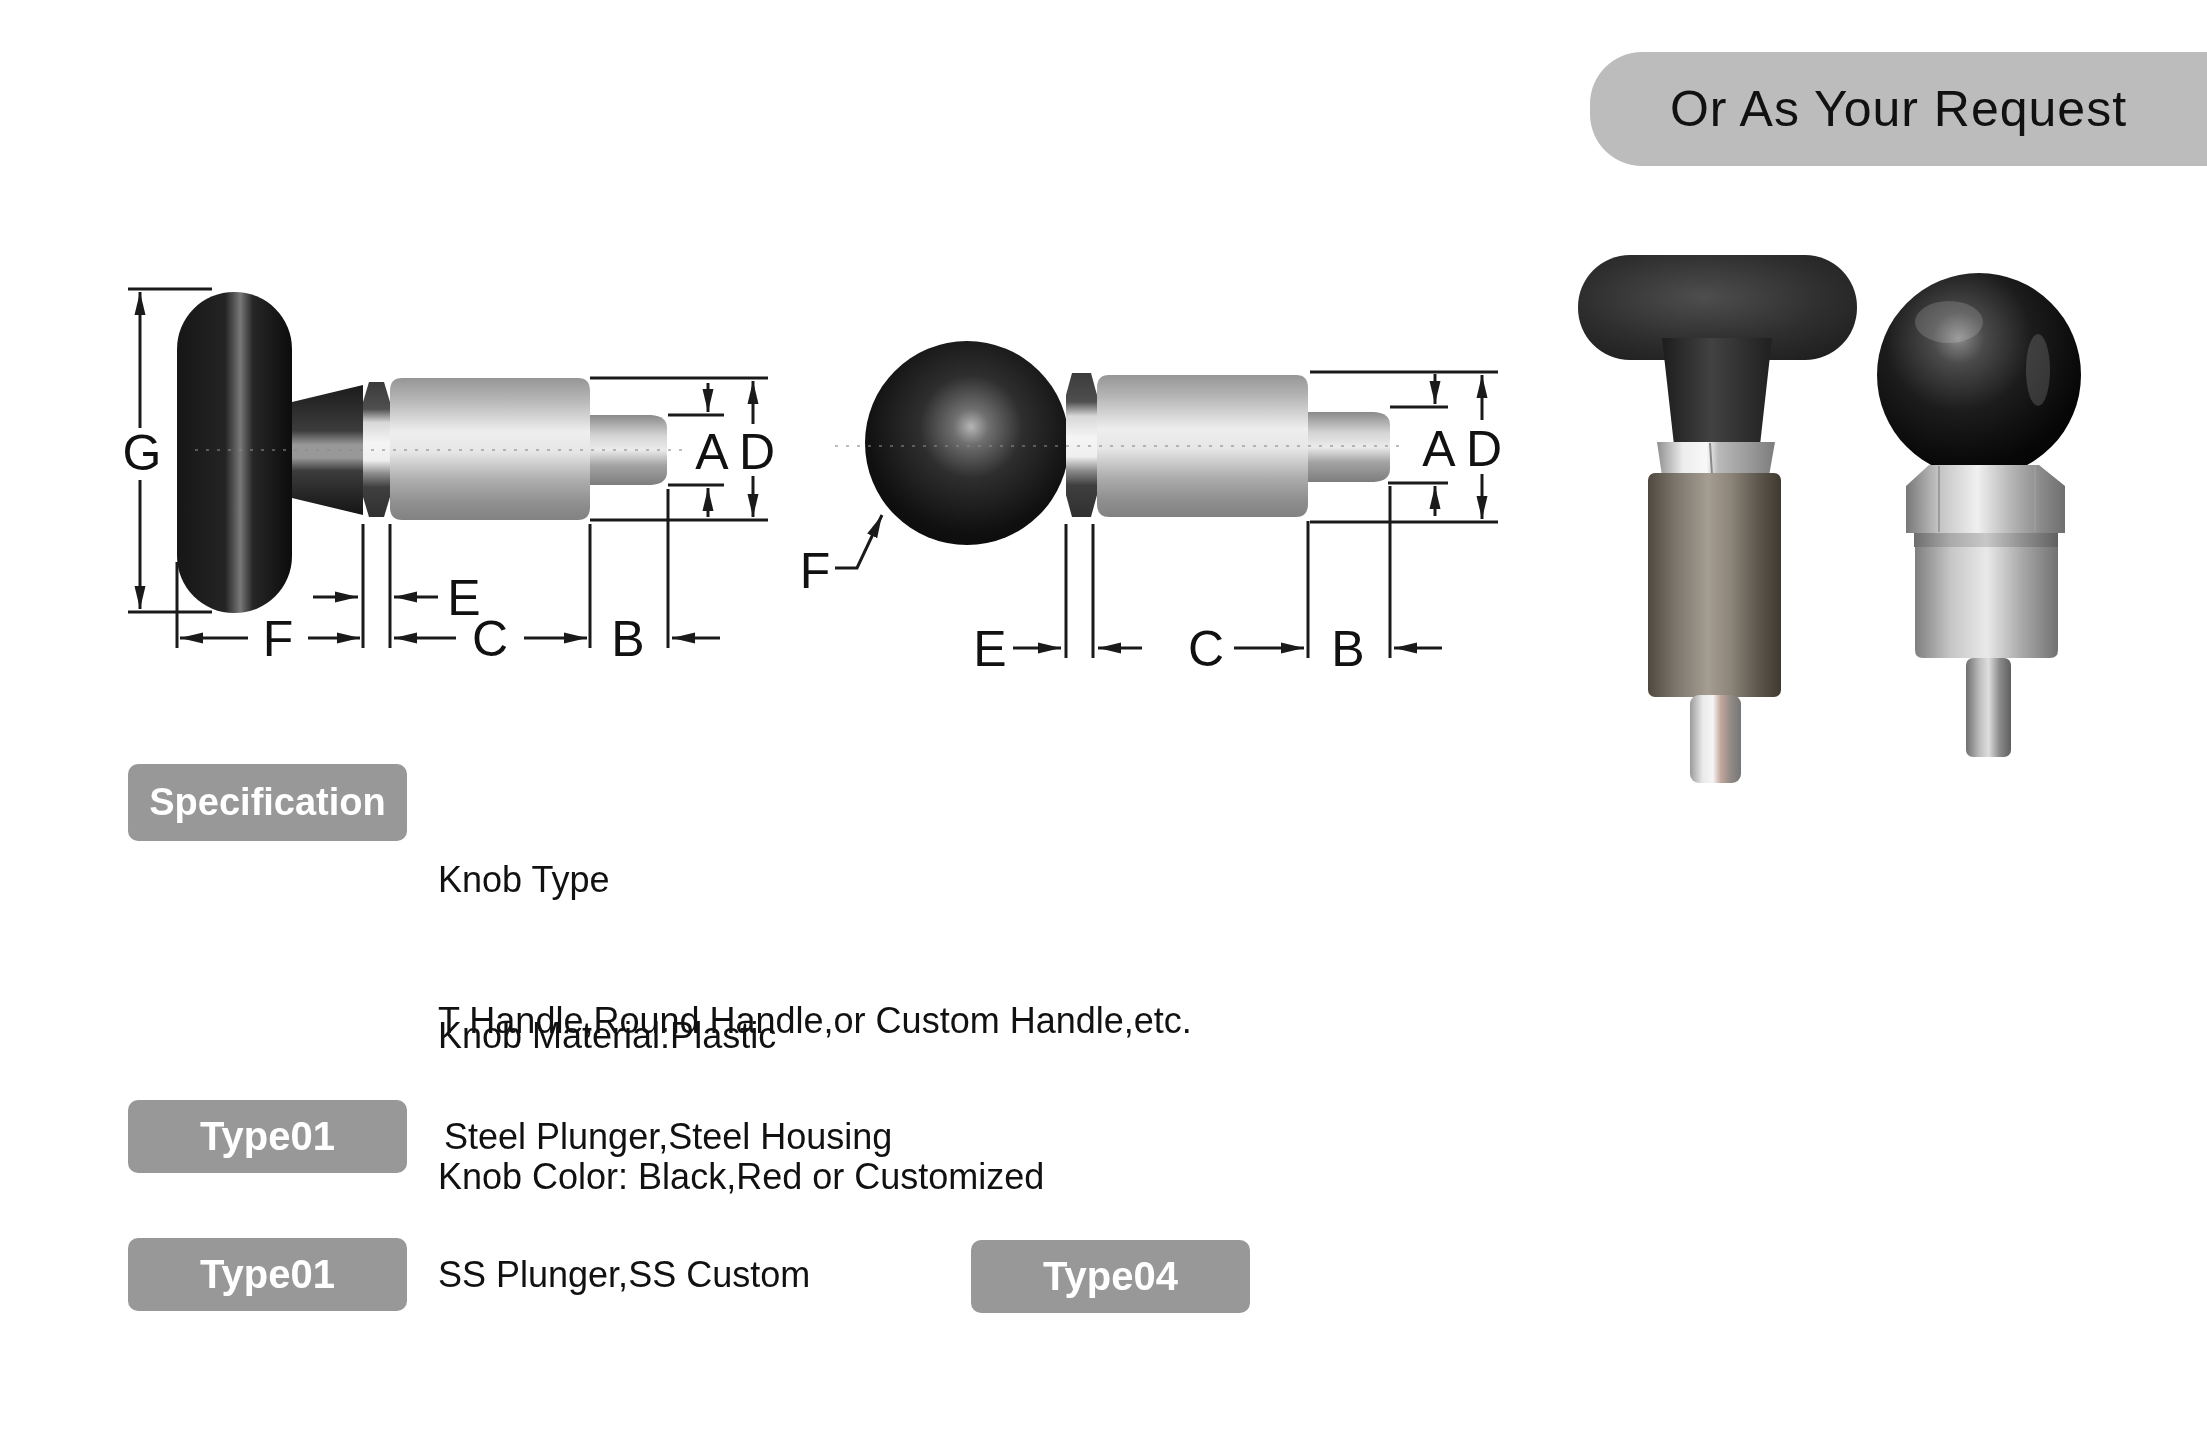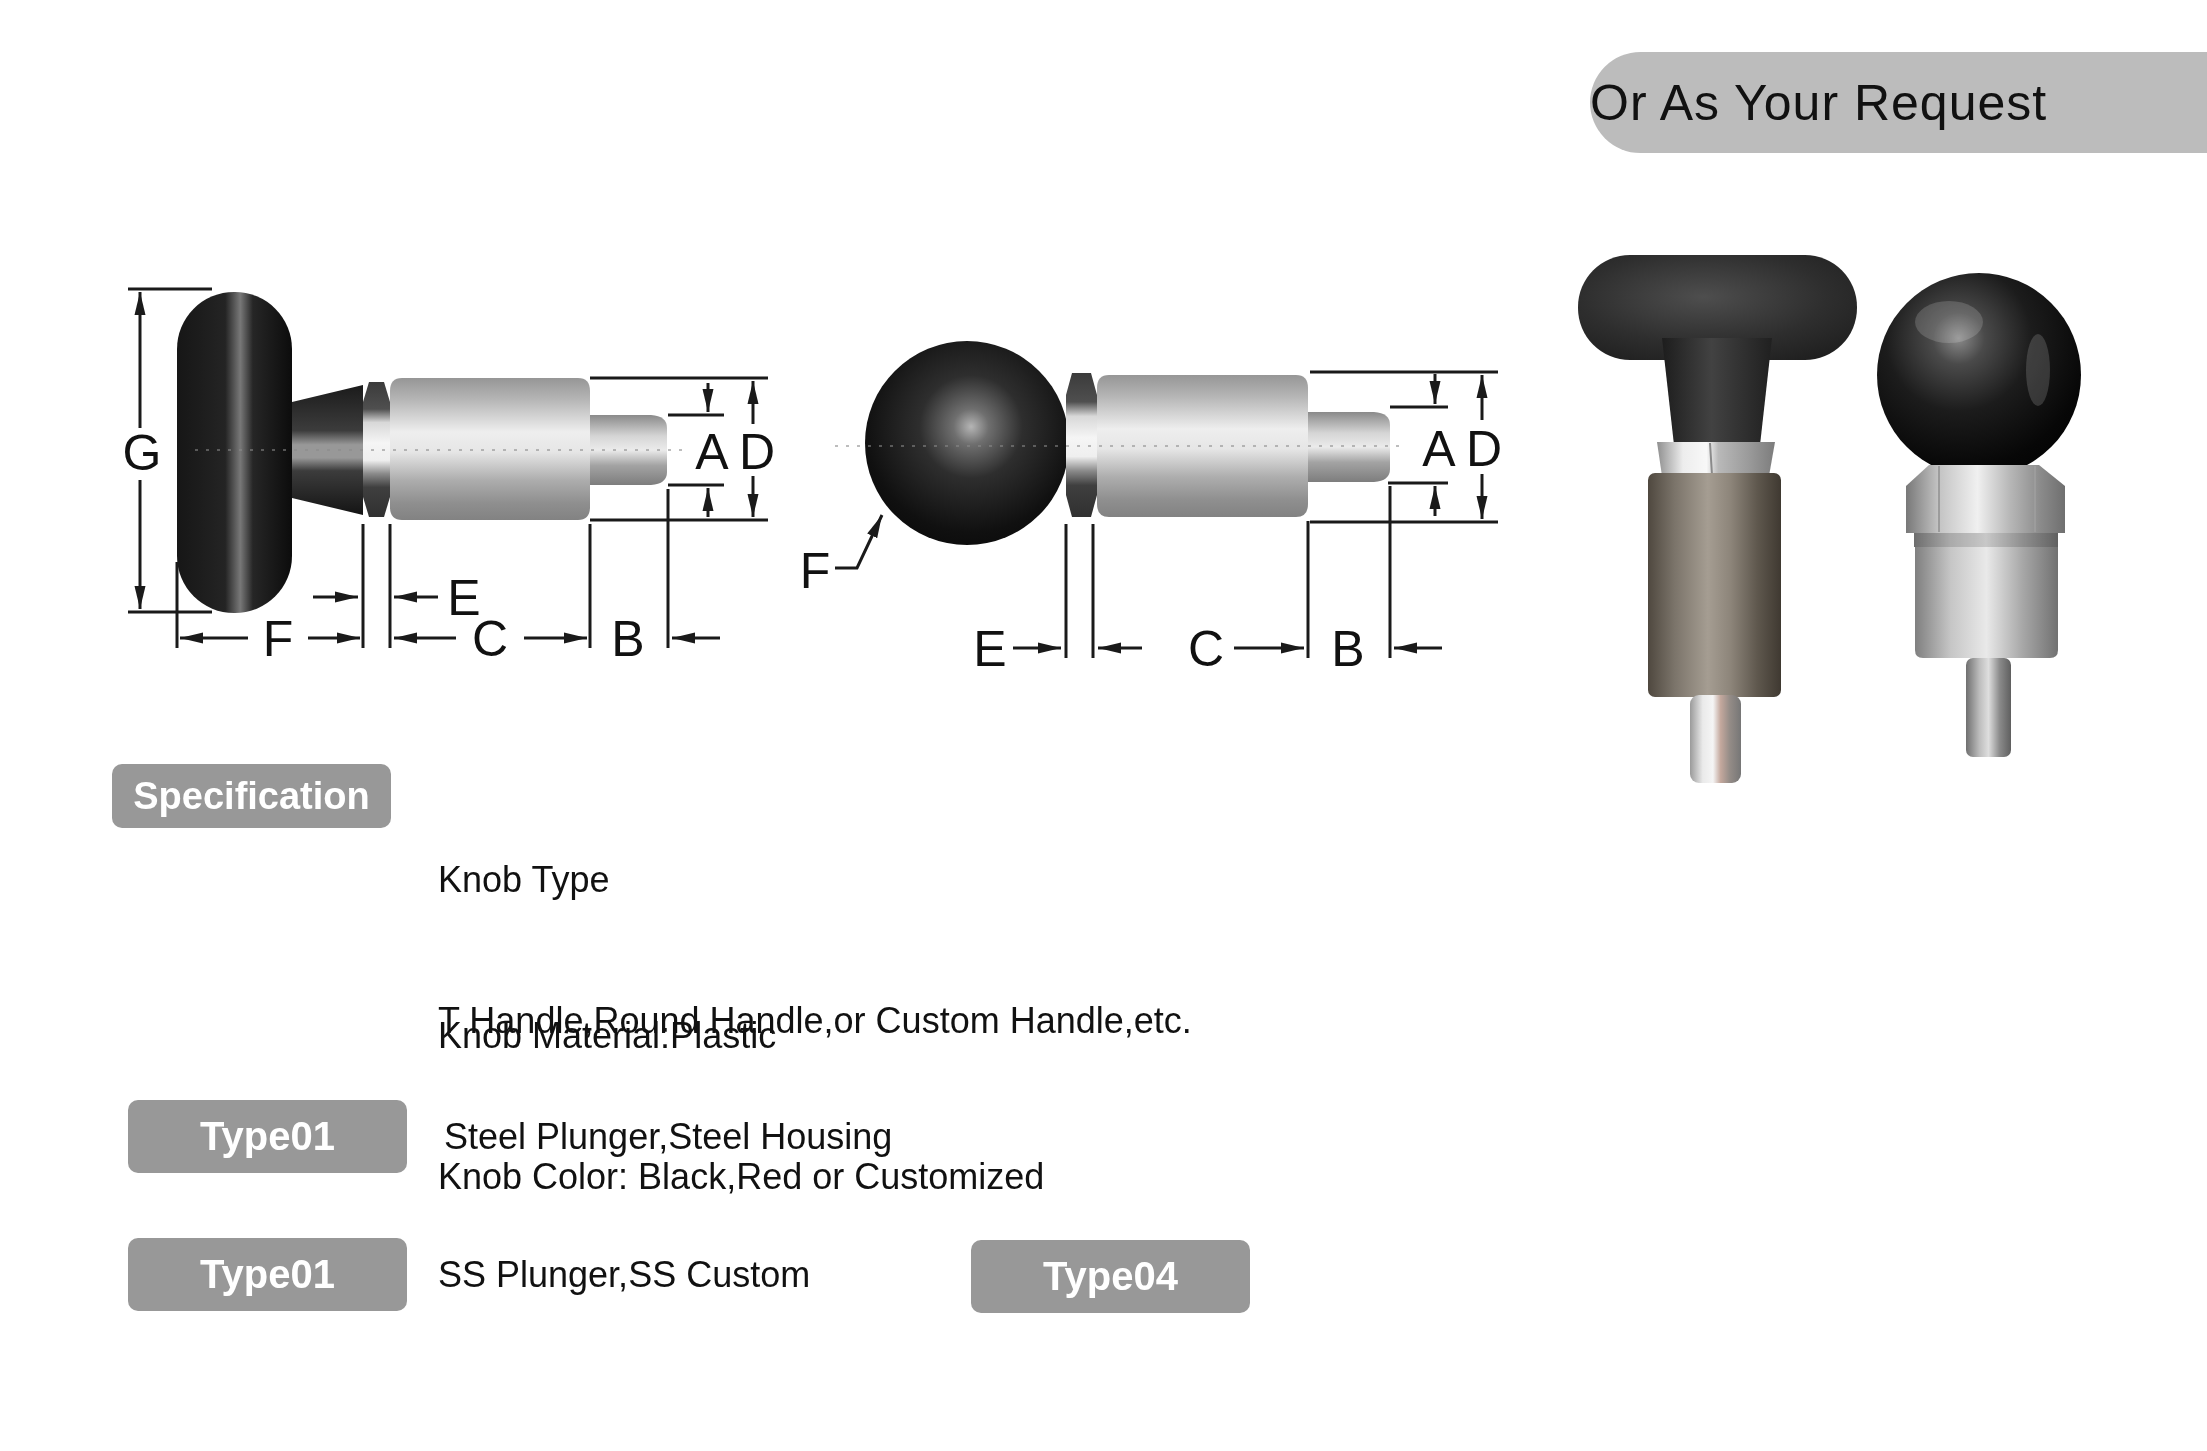--- a/index.html
+++ b/index.html
@@ -1,24 +1,24 @@
 <!DOCTYPE html>
 <html><head>
 <meta charset="utf-8">
 <style>
   html,body{margin:0;padding:0;background:#ffffff;}
   .canvas{position:relative;width:2207px;height:1451px;background:#ffffff;
           font-family:"Liberation Sans",sans-serif;overflow:hidden;}
   .abs{position:absolute;}
-  .banner{left:1590px;top:52px;width:617px;height:101px;background:#bcbcbc;
-          border-radius:52px 0 0 52px;display:flex;align-items:center;justify-content:flex-start;}
+  .banner{left:1590px;top:52px;width:617px;height:114px;background:#bcbcbc;
+          border-radius:52px 0 0 52px;display:flex;align-items:center;justify-content:center;}
   .banner span{font-size:50px;color:#111111;letter-spacing:1px;}
   .gray-box{background:#989898;color:#ffffff;font-weight:bold;border-radius:10px;
             display:flex;align-items:center;justify-content:center;}
-  .spec-box{left:112px;top:764px;width:279px;height:64px;font-size:38px;}
+  .spec-box{left:128px;top:764px;width:279px;height:77px;font-size:38px;}
   .type-box{width:279px;height:73px;font-size:40px;}
   .spec-text{left:438px;font-size:36px;line-height:47px;color:#111111;white-space:pre;}
   .desc{font-size:36px;color:#111111;display:flex;align-items:center;height:73px;white-space:nowrap;}
   svg text.dim{font-family:"Liberation Sans",sans-serif;font-size:50px;fill:#111111;text-anchor:middle;}
   svg .dl{stroke:#1a1a1a;stroke-width:3;fill:none;}
   svg .cl{stroke:#8a8a8a;stroke-width:1.5;stroke-dasharray:3 8;opacity:.75;}
 </style>
 </head>
 <body>
 

